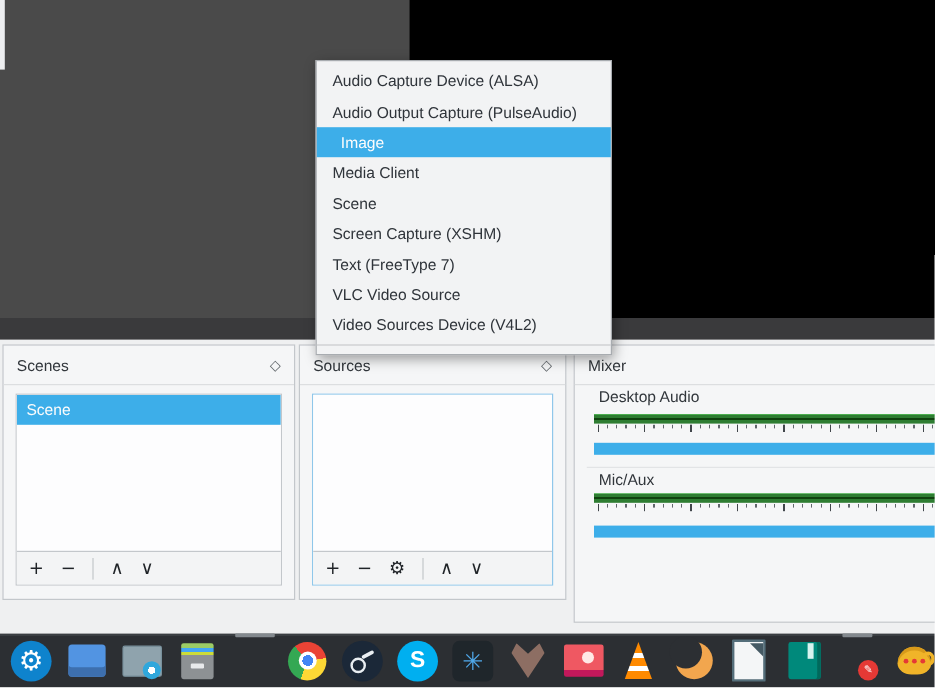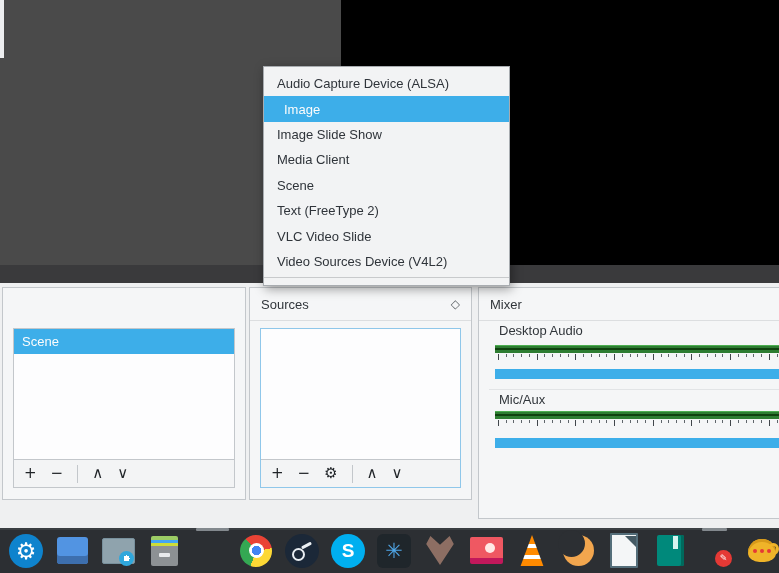--- a/index.html
+++ b/index.html
@@ -40,21 +40,21 @@
       repeating-linear-gradient(90deg,#41464b 0 1px,transparent 1px 38.7px),
       repeating-linear-gradient(90deg,#60666b 0 1px,transparent 1px 7.74px);
     background-position:3.3px 0,3.3px 0;
     background-size:100% 6px,100% 3px;
     background-repeat:no-repeat,no-repeat; }
   .tick-label { position:absolute; top:4px; transform:translateX(-50%); font-size:8px; color:#3b4045; }
   .vol-slider { position:absolute; left:16px; right:0; height:10px; background:#3daee9; }
   .mixer-sep { position:absolute; left:10px; right:10px; height:1px; background:#e2e4e6; }
 
   
-  #add-source-menu { position:absolute; left:263px; top:66px; width:247px; background:#f2f3f4;
+  #add-source-menu { position:absolute; left:263px; top:50px; width:247px; background:#f2f3f4;
     border:1px solid #a8acb0; box-shadow:2px 3px 10px rgba(0,0,0,.38); padding:4px 0; z-index:50; }
   .menu-item { height:25.4px; display:flex; align-items:center; padding-left:13px; font-size:13px; color:#2f343a; }
   .menu-item.selected { background:#3daee9; color:#fcfcfc;padding-left:20px; }
   .menu-item.separator { height:7px; padding:0; position:relative; }
   .menu-item.separator::after { content:""; position:absolute; left:0; right:0; top:3px; height:1px; background:#c8cacc; }
 
   
   #taskbar { position:absolute; left:0; top:528px; width:779px; height:45px; z-index:60;
     background:linear-gradient(180deg,#3a3e42 0 2px,#2c2f33 2px 100%);
     display:flex; align-items:center; gap:12px; padding-left:9px; }
@@ -116,20 +116,24 @@
 <body>
 
 <div id="desktop">
 
   <div class="preview-gray"></div>
   <div class="preview-black"></div>
   <div class="dark-strip"></div>
   <div class="left-light-strip"></div>
 
   <div class="panel" id="scenes-panel">
+    <div class="panel-header">
+      <span>Scenes</span>
+      <span class="dock-diamond">◇</span>
+    </div>
     <div class="listbox">
       <div class="list-area">
 
       <div class="list-row selected">
             <span>Scene</span>
           </div>
         </div>
       <div class="dock-toolbar">
         <span class="tool-btn">+</span>
         <span class="tool-btn">−</span>
@@ -192,37 +196,40 @@
         <span class="tick-label" style="left: 274.2px;"></span>
       </div>
     <div class="vol-slider" style="top:150px;"></div>
   </div>
 
   <div id="add-source-menu">
 
   <div class="menu-item">
         <span>Audio Capture Device (ALSA)</span>
       </div>
+      <div class="menu-item">
+        <span>Audio Output Capture (PulseAudio)</span>
+      </div>
       <div class="menu-item selected">
         <span>Image</span>
       </div>
       <div class="menu-item">
-        <span>Image Slide Show</span>
-      </div>
-      <div class="menu-item">
         <span>Media Client</span>
       </div>
       <div class="menu-item">
         <span>Scene</span>
       </div>
       <div class="menu-item">
-        <span>Text (FreeType 2)</span>
-      </div>
-      <div class="menu-item">
-        <span>VLC Video Slide</span>
+        <span>Screen Capture (XSHM)</span>
+      </div>
+      <div class="menu-item">
+        <span>Text (FreeType 7)</span>
+      </div>
+      <div class="menu-item">
+        <span>VLC Video Source</span>
       </div>
       <div class="menu-item">
         <span>Video Sources Device (V4L2)</span>
       </div>
       <div class="menu-item separator">
         <span></span>
       </div>
     </div>
 
   <div id="taskbar">

